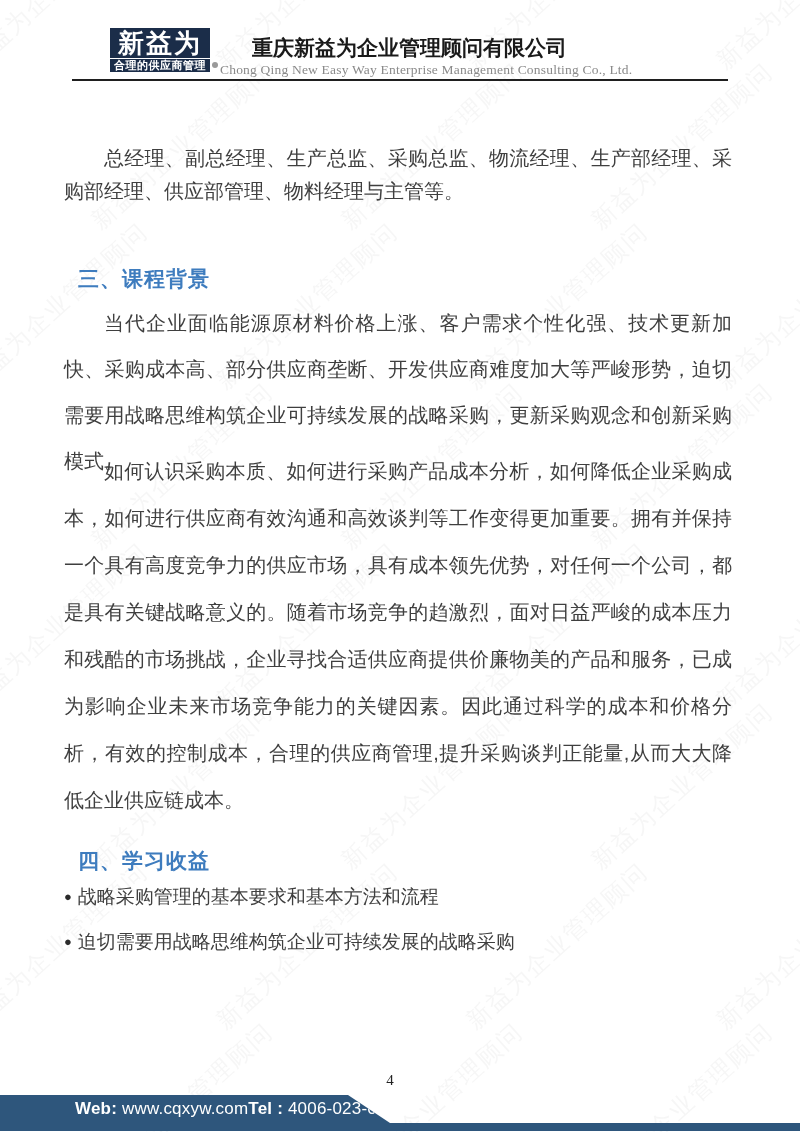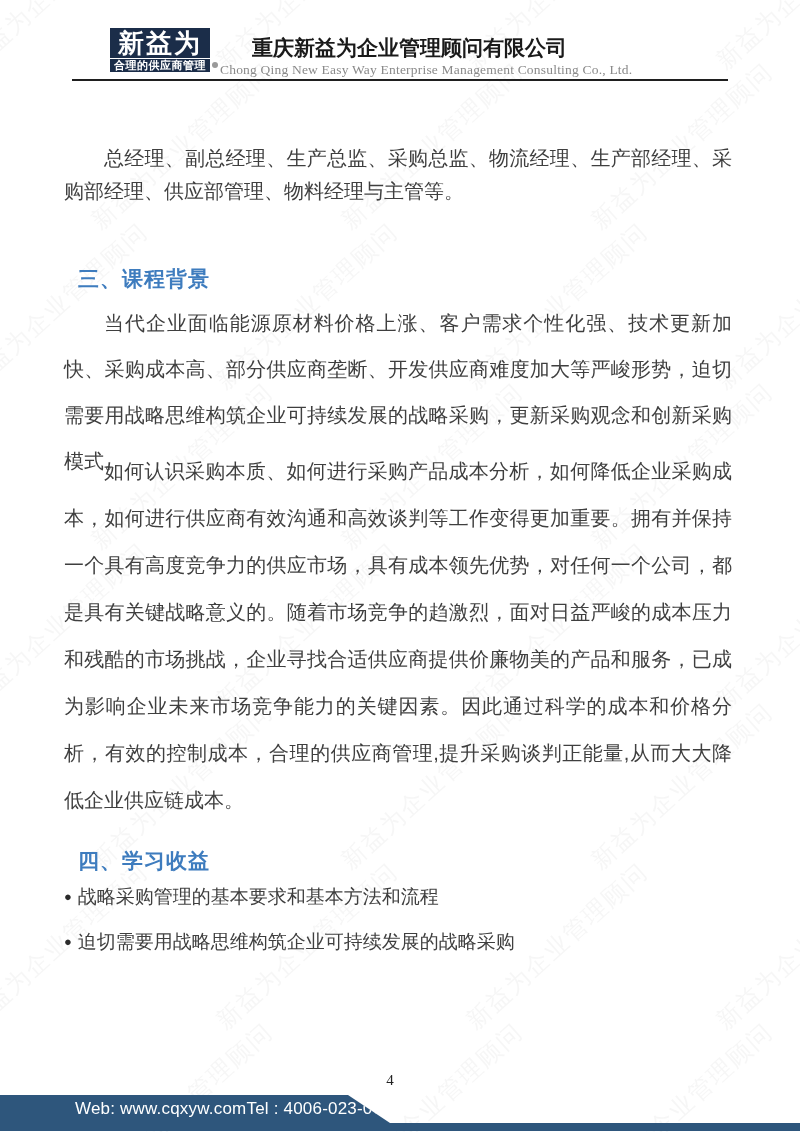--- a/index.html
+++ b/index.html
@@ -87,21 +87,21 @@
   .footer-bar{
     position:absolute;left:0;top:1095px;width:390px;height:28px;z-index:2;
     background:#2e567c;
     clip-path:polygon(0 0, 348px 0, 390px 28px, 0 28px);
     display:flex;align-items:center;
   }
   .footer-web{
     margin-left:75px;color:#ffffff;font-size:17px;white-space:nowrap;
     letter-spacing:0.2px;
   }
-  .footer-web b{font-weight:normal;}
+  .footer-web b{font-weight:bold;}
   .footer-strip{
     position:absolute;left:0;top:1123px;width:800px;height:8px;z-index:1;
     background:#2e567c;
   }
   .slogan{
     position:absolute;left:388px;top:1099px;z-index:2;
     font-size:17px;font-weight:bold;color:#2d567c;
     letter-spacing:7.5px;white-space:nowrap;
   }
 </style>

